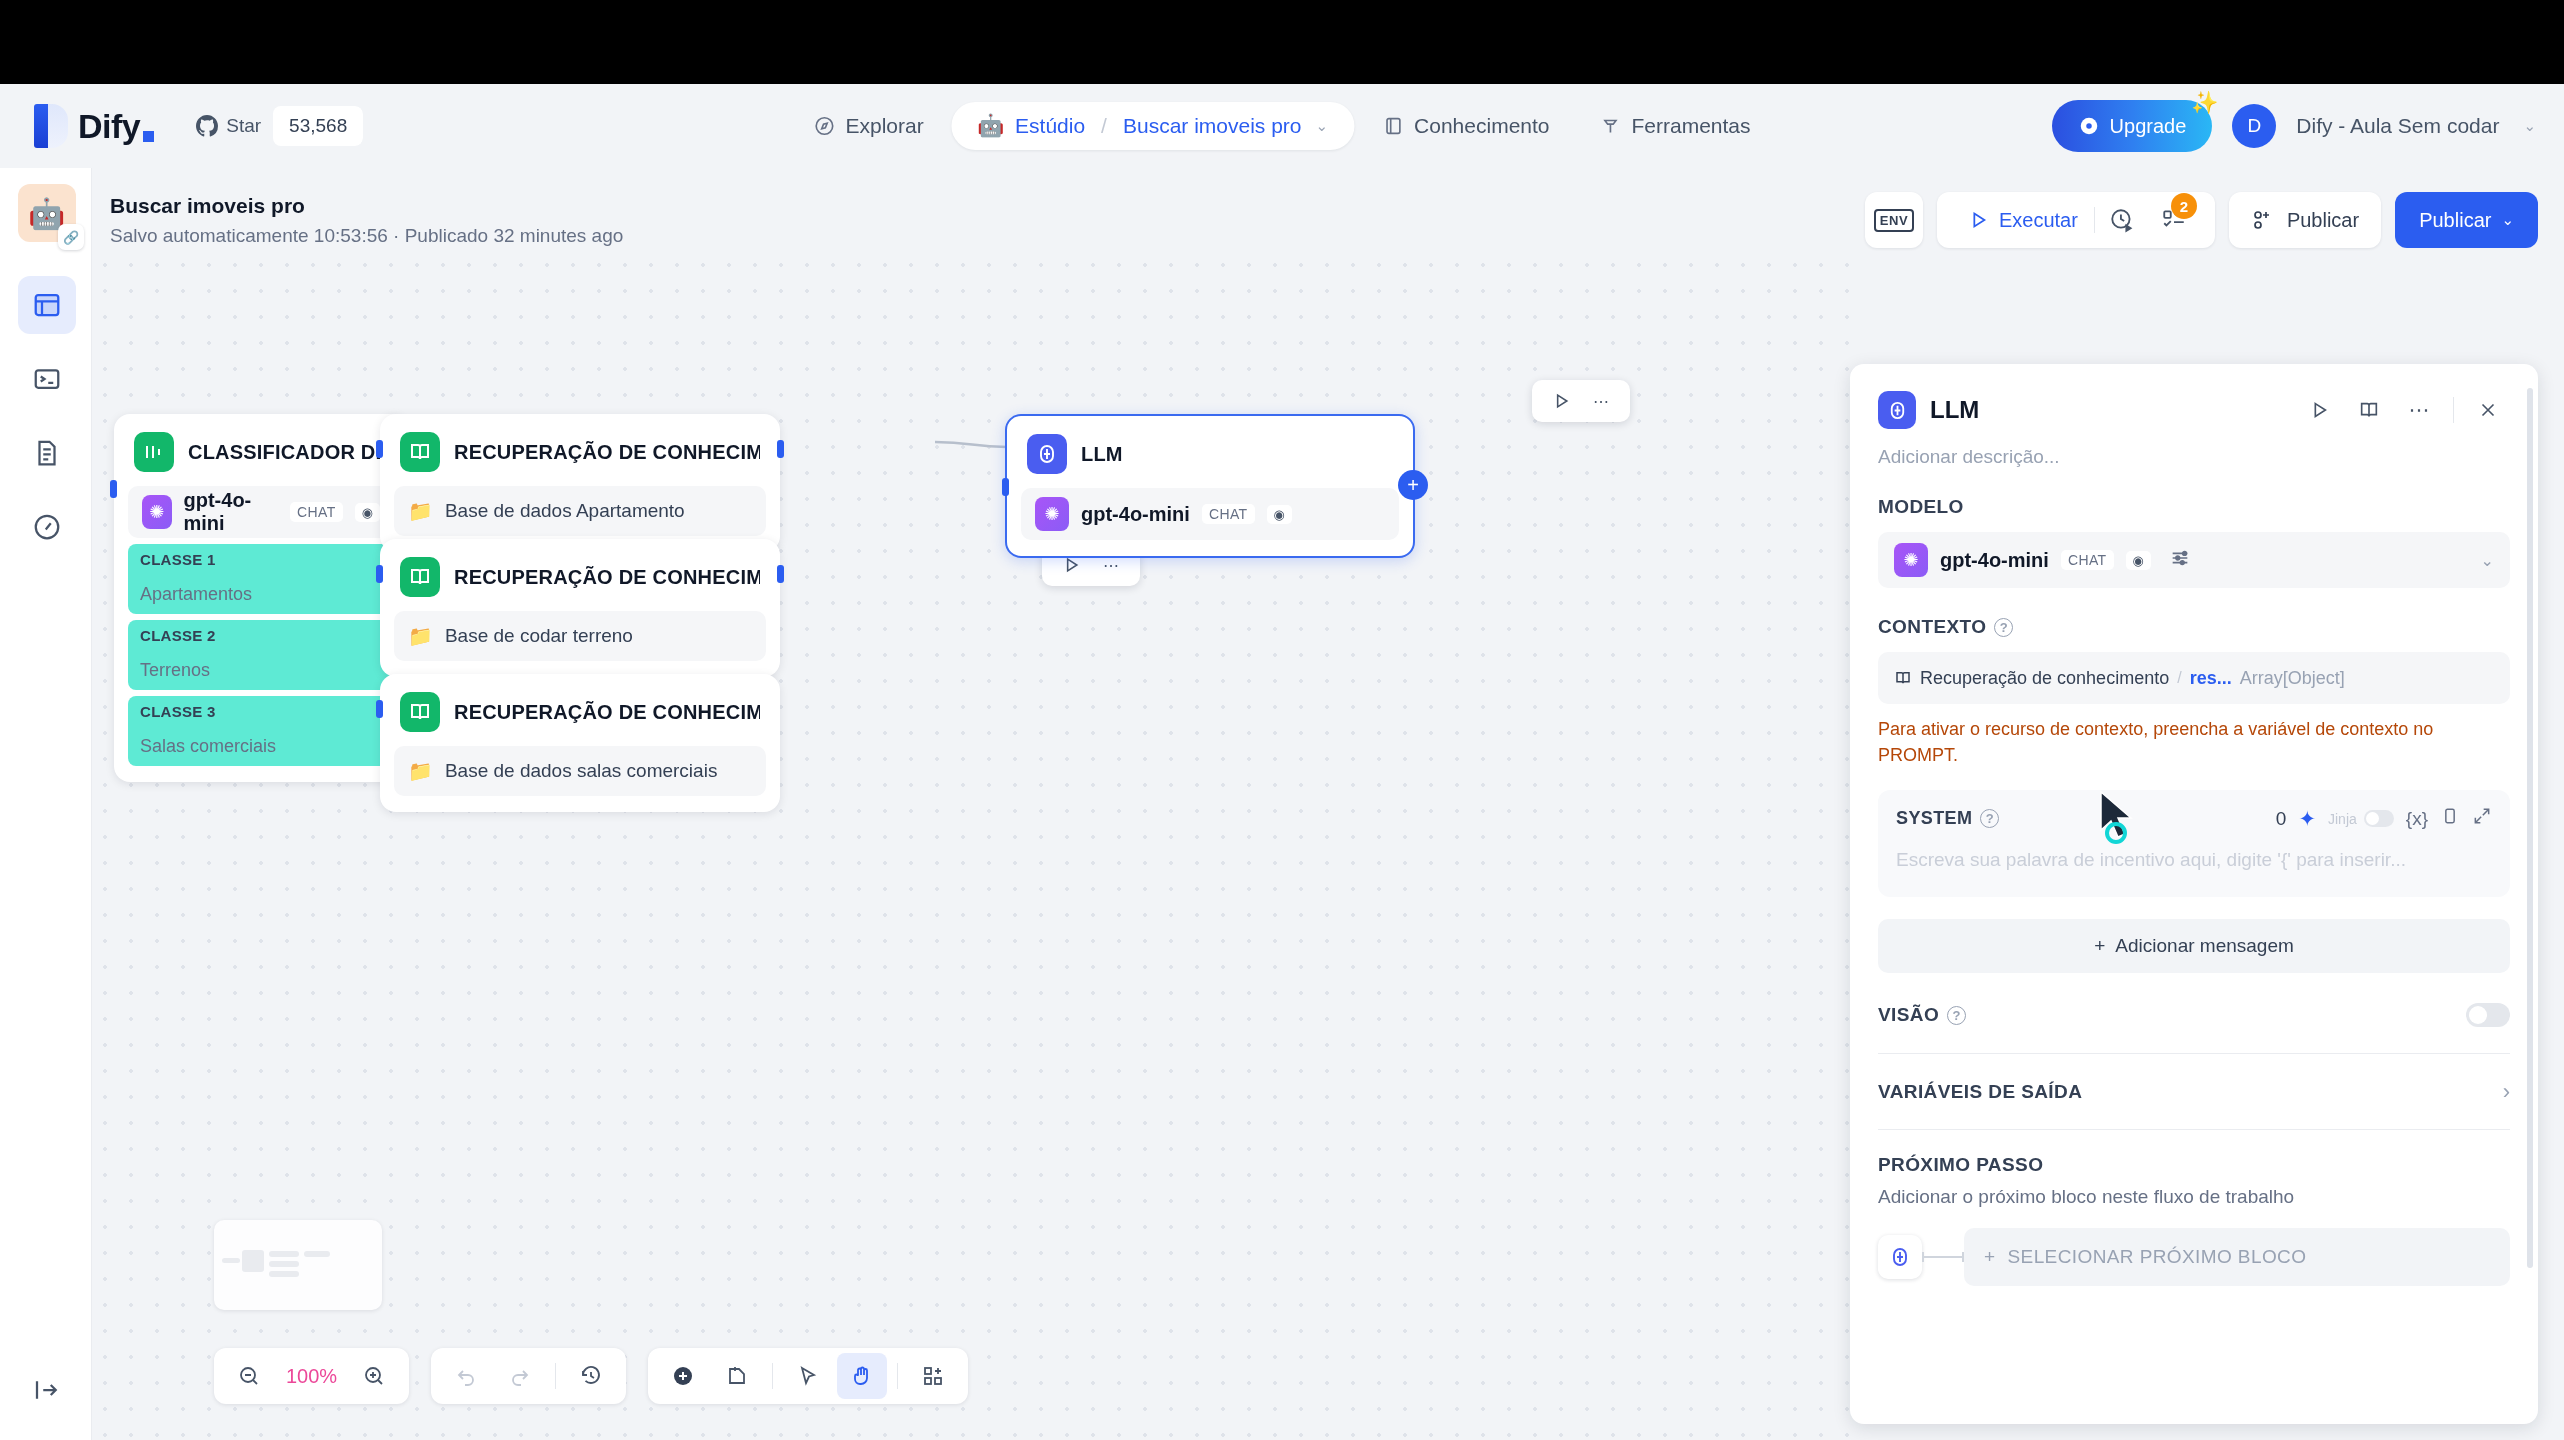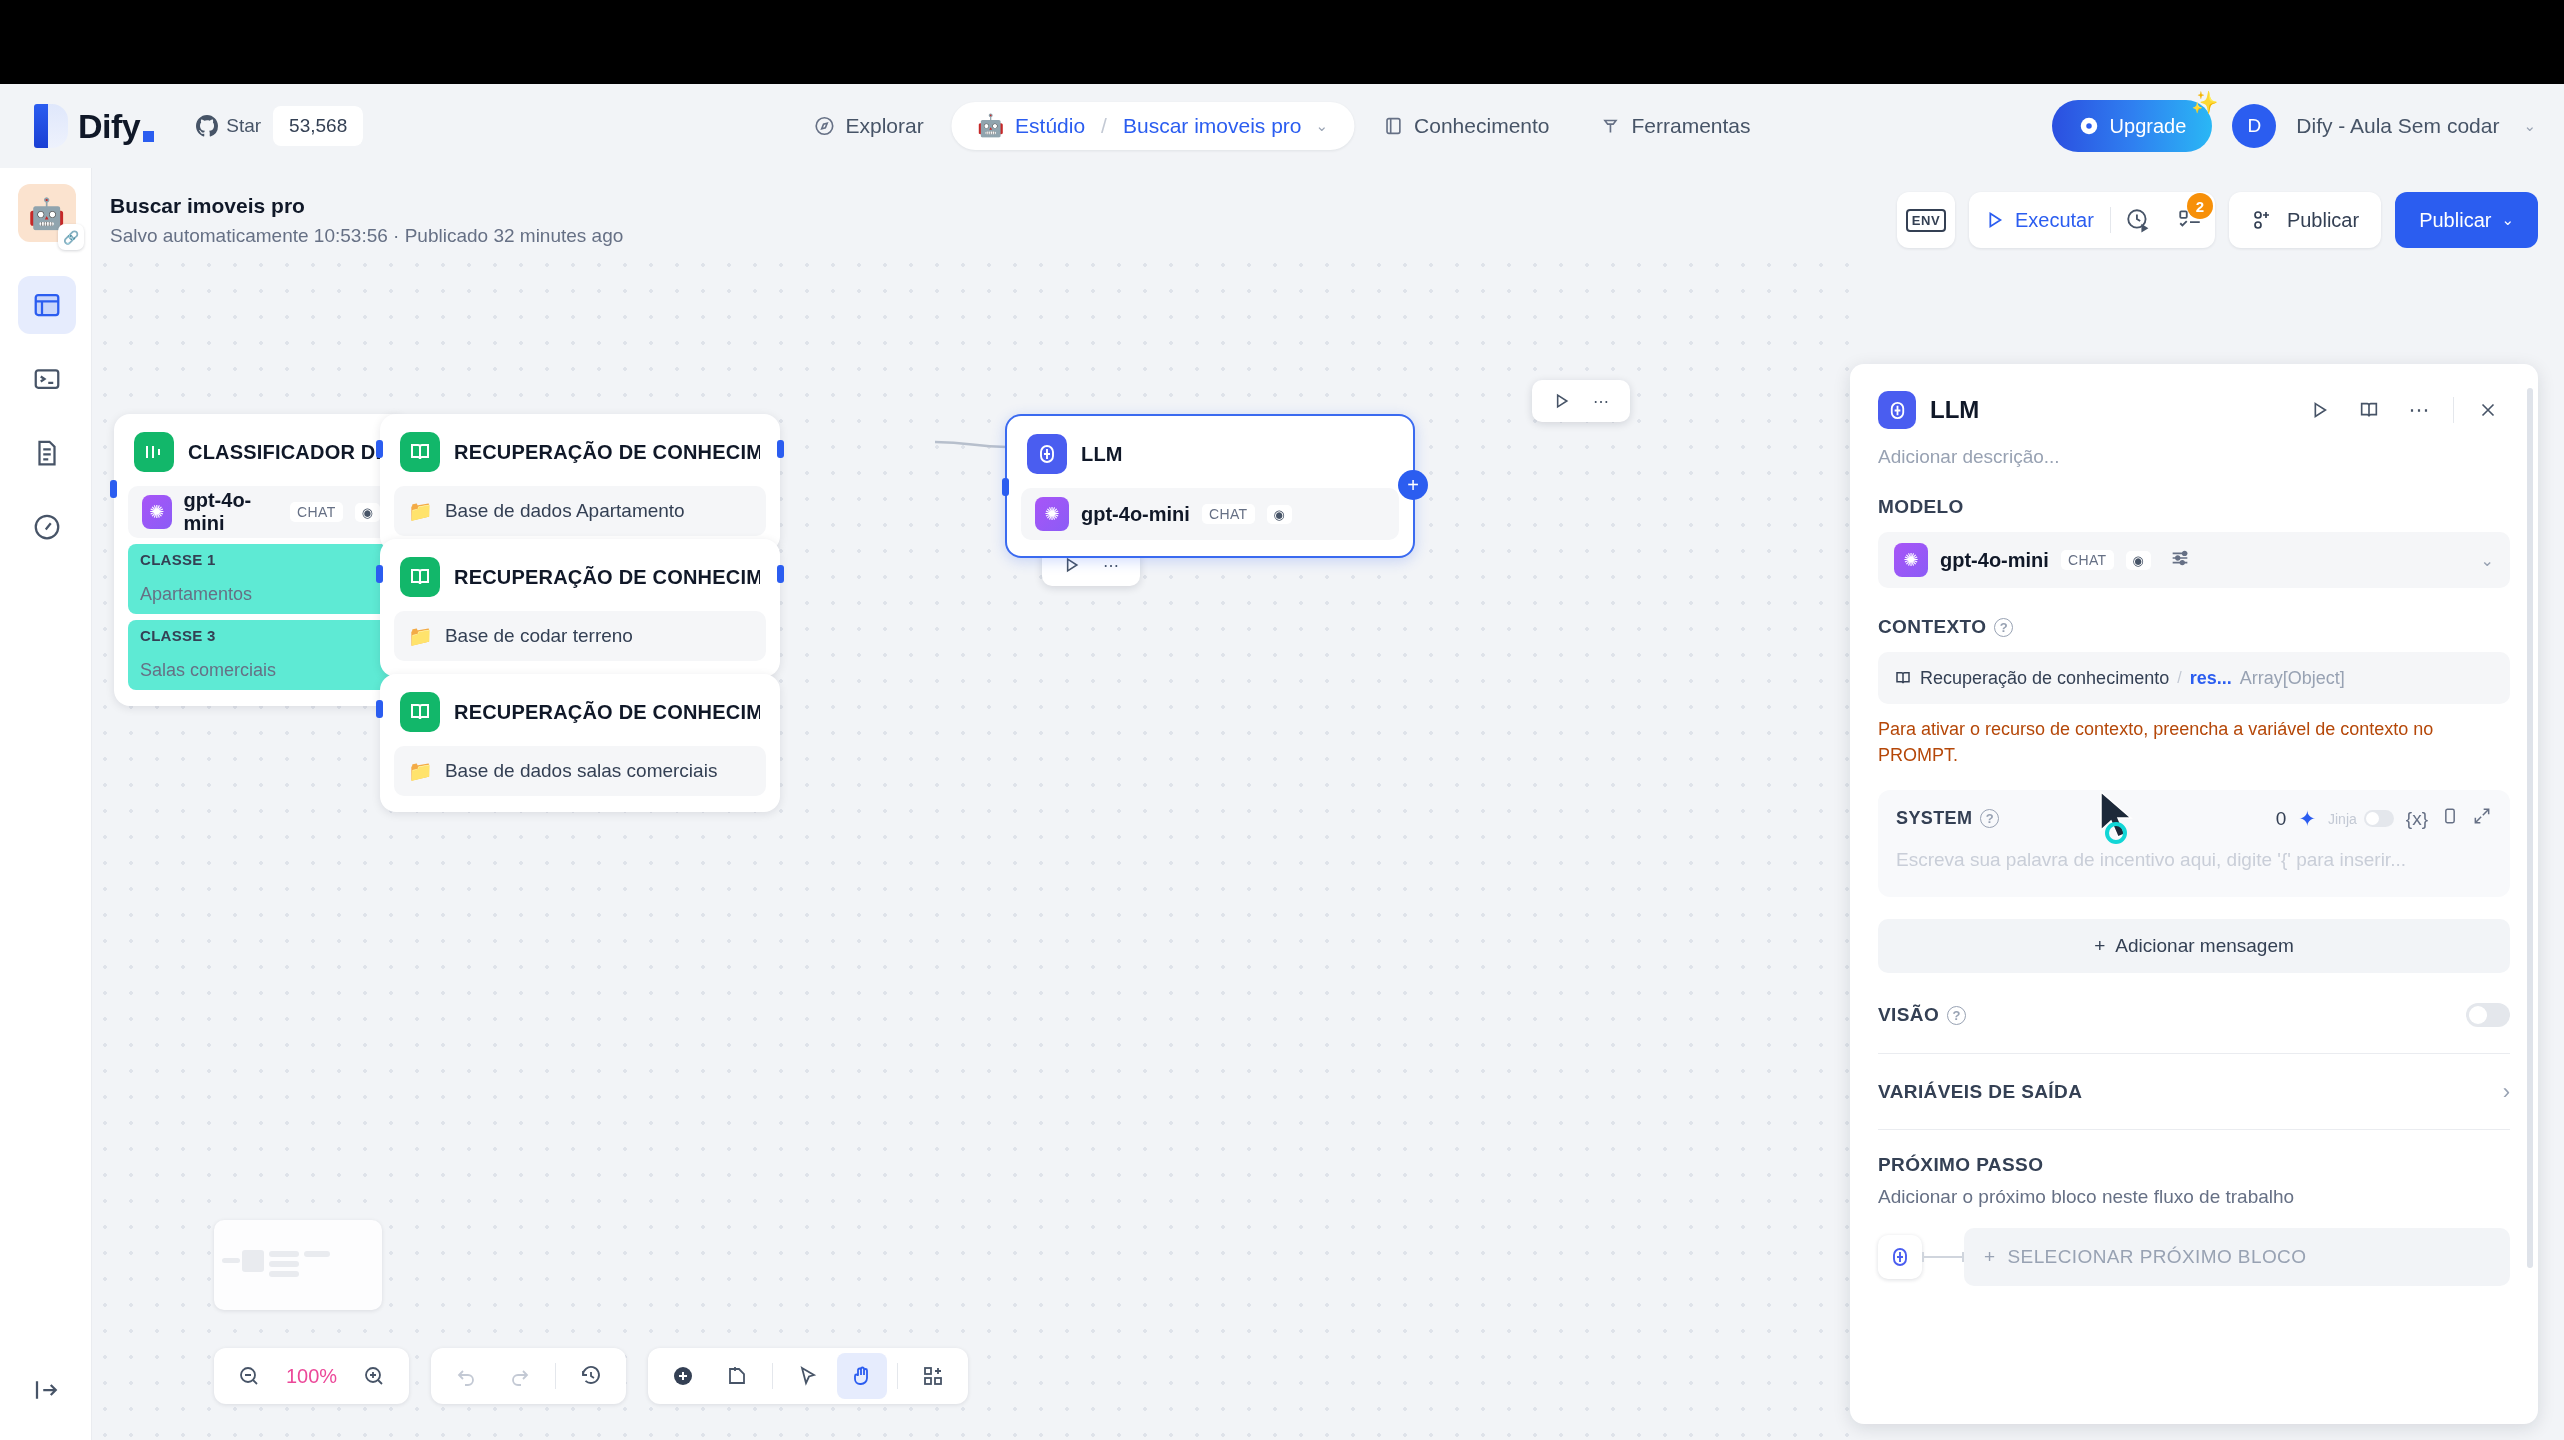--- a/index.html
+++ b/index.html
@@ -142,21 +142,21 @@
   .tb-card {
     background: #fff; border-radius: 12px; height: 56px;
     display: flex; align-items: center; box-shadow: 0 1px 3px rgba(16,24,40,.09);
   }
   .tb-env { width: 58px; justify-content: center; }
   .env-glyph {
     border: 2px solid #344054; border-radius: 4px;
     font-size: 13px; font-weight: 700; color: #344054;
     padding: 2px 4px; letter-spacing: .5px;
   }
-  .tb-run { padding: 0 0; gap: 2px; }
+  .tb-run { padding: 0 16px; gap: 2px; }
   .run-btn {
     display: flex; align-items: center; gap: 10px; padding: 0 14px;
     color: #2b5df0; font-size: 20px; font-weight: 500; cursor: pointer;
   }
   .tb-div { width: 1px; height: 26px; background: #e4e7ec; }
   .icon-btn {
     width: 50px; height: 50px; display: flex; align-items: center; justify-content: center;
     cursor: pointer; position: relative; color: #475467;
   }
   .notif-badge {
@@ -543,20 +543,24 @@
         </div>
         <div class="node-model">
           <div class="oai-ico">✺</div>
           <span class="model-name">gpt-4o-mini</span>
           <span class="chat-tag">CHAT</span>
           <span class="eye-tag">◉</span>
         </div>
         <div class="cls-row">
           <div class="cls-label">CLASSE 1</div>
           <div class="cls-val">Apartamentos</div>
+        </div>
+        <div class="cls-row">
+          <div class="cls-label">CLASSE 2</div>
+          <div class="cls-val">Terrenos</div>
         </div>
         <div class="cls-row">
           <div class="cls-label">CLASSE 3</div>
           <div class="cls-val">Salas comerciais</div>
         </div>
         <div class="port" style="left:-4px; top:66px"></div>
         <div class="port" style="right:-4px; top:232px"></div>
         <div class="port" style="right:-4px; top:293px"></div>
         <div class="port" style="right:-4px; top:355px"></div>
       </div>

